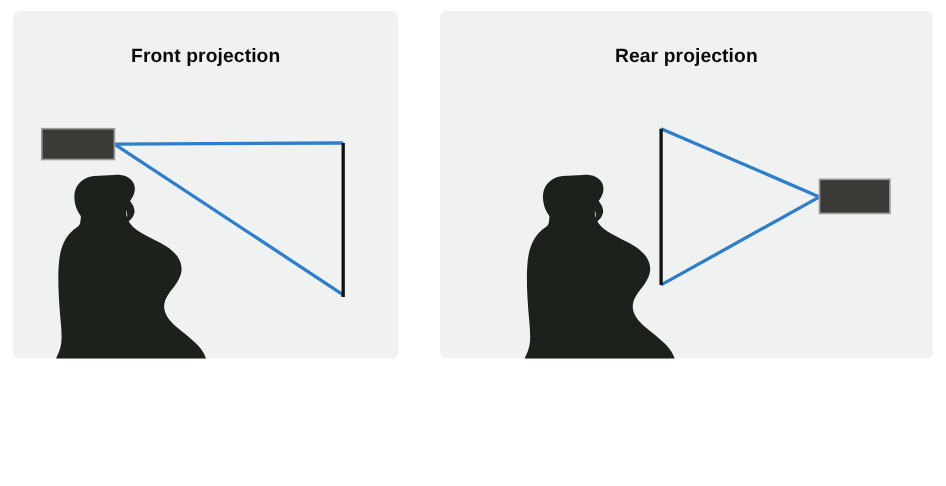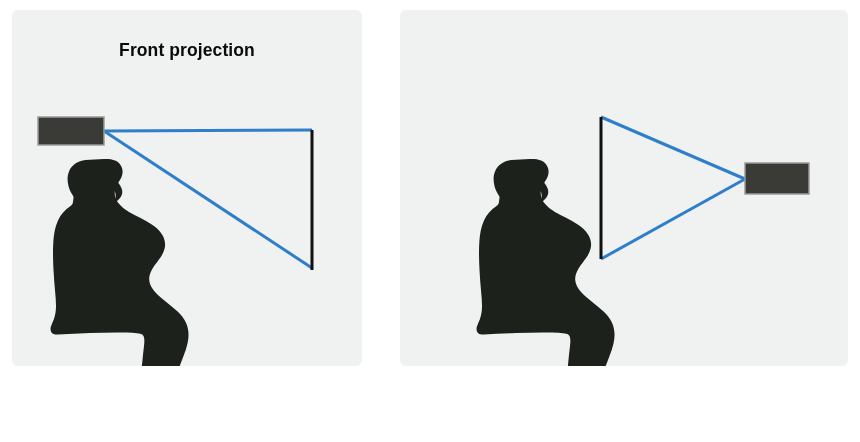--- a/index.html
+++ b/index.html
@@ -15,21 +15,21 @@
     overflow: hidden;
   }
   #stage {
     position: relative;
     width: 860px;
     height: 442px;
   }
   .panel {
     position: absolute;
     top: 10px;
-    height: 356px;
+    height: 316px;
     background: #f0f1f1;
     border-radius: 6px;
   }
   #panel-left  { left: 12px;  width: 350px; }
   #panel-right { left: 400px; width: 448px; }
 
   .panel-title {
     position: absolute;
     top: 30px;
     left: 0;
@@ -250,15 +250,16 @@
             C 66.3 42.3 64.0 44.0 61.7 45.6
             L 60.5 46.4
             C 62.4 44.0 63.7 41.1 63.7 38.0
             C 63.7 34.6 62.2 31.4 60.4 28.5
             C 58.7 25.8 56.6 23.3 55.0 20.5
             Z"></path>
         </g>
       </svg>
     </div>
 
+    <div class="panel-title">Rear projection</div>
   </div>
 
 </div>
 
 </body></html>

